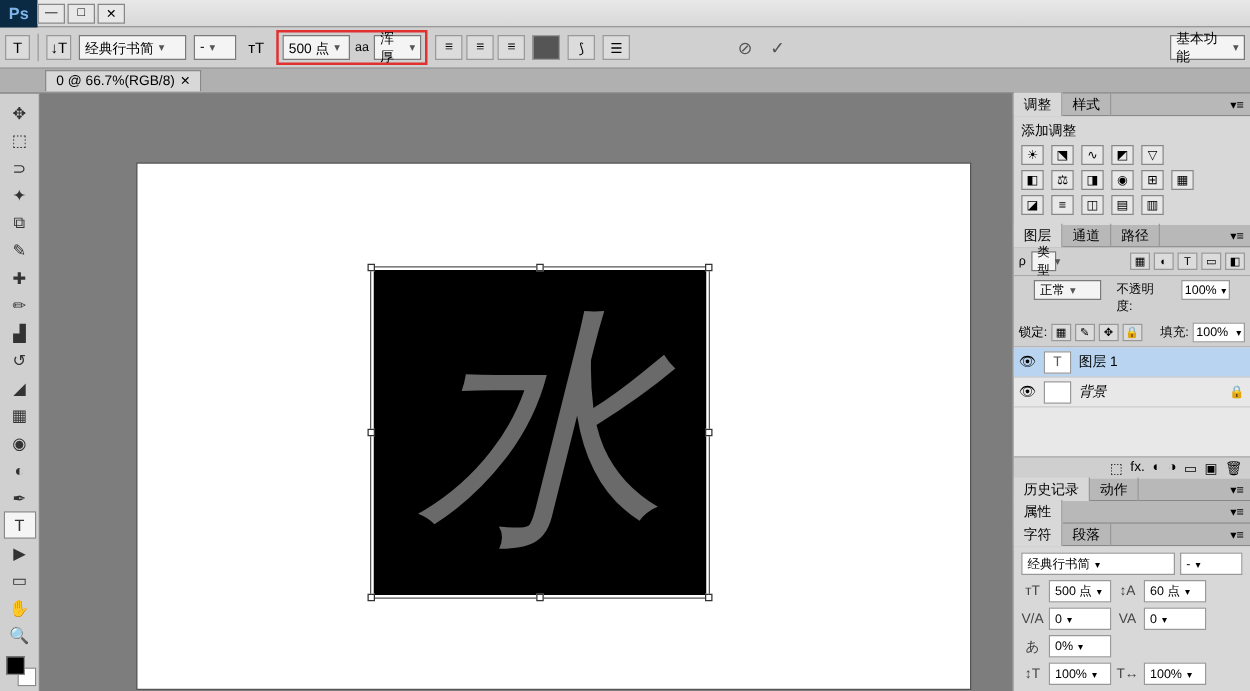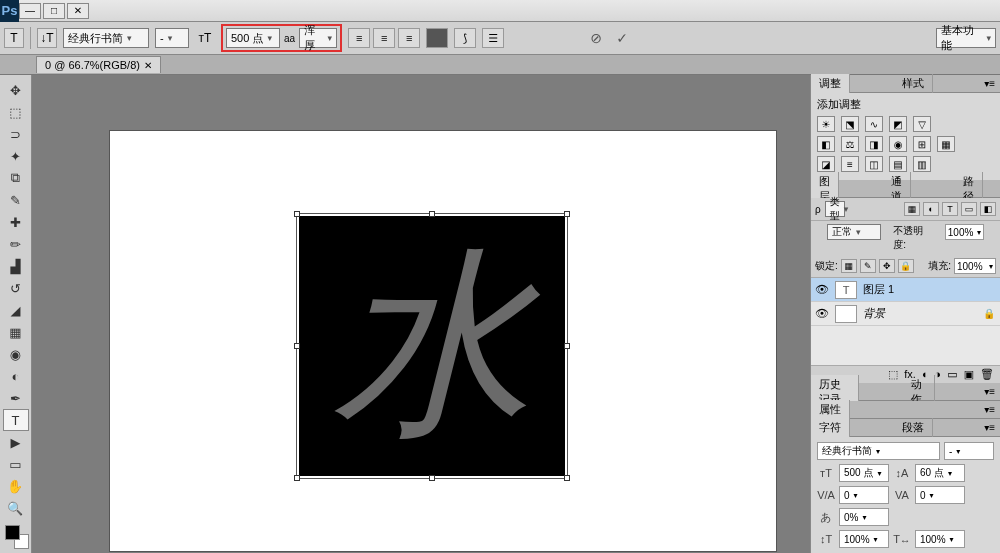--- a/index.html
+++ b/index.html
@@ -1,19 +1,19 @@
 <!DOCTYPE html>
 <html><head>
 <meta charset="utf-8">
 <style>
 * { margin: 0; padding: 0; box-sizing: border-box; font-family: "Microsoft YaHei", sans-serif; }
 body { width: 1000px; height: 553px; background: #cccccc; overflow: hidden; font-size: 11px; }
 
 .titlebar { height: 22px; background: linear-gradient(#e8e8e8, #d8d8d8); display: flex; align-items: center; border-bottom: 1px solid #888; }
-.ps-logo { width: 19px; height: 22px; background: #0a2a44; color: #7fb5e8; display: flex; align-items: center; justify-content: center; font-weight: bold; font-size: 13px; }
+.ps-logo { width: 30px; height: 22px; background: #0a2a44; color: #7fb5e8; display: flex; align-items: center; justify-content: center; font-weight: bold; font-size: 13px; }
 .menu { display: flex; gap: 2px; padding-left: 8px; flex: 1; }
 .menu span { padding: 2px 5px; cursor: default; font-size: 11px; }
 .win-controls { display: flex; gap: 2px; margin-right: 4px; }
 .win-btn { width: 22px; height: 16px; background: #e8e8e8; border: 1px solid #888; display: flex; align-items: center; justify-content: center; font-size: 10px; cursor: default; }
 
 .options-bar { height: 33px; background: #d0d0d0; border-bottom: 1px solid #888; display: flex; align-items: center; padding: 0 4px; gap: 6px; }
 .opt-group { display: flex; align-items: center; gap: 3px; }
 .tool-icon { width: 20px; height: 20px; border: 1px solid #999; background: #dcdcdc; display: flex; align-items: center; justify-content: center; font-size: 12px; }
 .dropdown { height: 20px; border: 1px solid #7a7a7a; background: #f4f4f4; display: flex; align-items: center; padding: 0 4px; font-size: 11px; position: relative; }
 .dropdown::after { content: "▾"; margin-left: 4px; font-size: 9px; color: #555; }
@@ -40,21 +40,21 @@
 .canvas-doc { position: absolute; left: 78px; top: 56px; width: 666px; height: 420px; background: #fff; box-shadow: 0 0 0 1px #555; }
 .black-layer { position: absolute; left: 189px; top: 85px; width: 266px; height: 260px; background: #000; }
 .glyph { position: absolute; inset: 0; display: flex; align-items: center; justify-content: center; color: #6a6a6a; font-size: 200px; font-family: "KaiTi","STKaiti",cursive; font-style: italic; }
 .selection { position: absolute; left: 186px; top: 82px; width: 272px; height: 266px; border: 1px solid #555; }
 .sel-handle { position: absolute; width: 6px; height: 6px; background: #fff; border: 1px solid #333; }
 .h-nw{top:-3px;left:-3px}.h-n{top:-3px;left:50%;margin-left:-3px}.h-ne{top:-3px;right:-3px}
 .h-w{top:50%;left:-3px;margin-top:-3px}.h-e{top:50%;right:-3px;margin-top:-3px}
 .h-sw{bottom:-3px;left:-3px}.h-s{bottom:-3px;left:50%;margin-left:-3px}.h-se{bottom:-3px;right:-3px}
 
 .panels { width: 190px; background: #d0d0d0; border-left: 1px solid #888; display: flex; flex-direction: column; font-size: 11px; }
-.panel-tabs { height: 18px; background: #b8b8b8; display: flex; align-items: center; border-bottom: 1px solid #888; gap: 44px; }
+.panel-tabs { height: 18px; background: #b8b8b8; display: flex; align-items: center; border-bottom: 1px solid #888; }
 .panel-tab { padding: 2px 8px; font-size: 11px; border-right: 1px solid #999; }
 .panel-tab.active { background: #d8d8d8; }
 .panel-menu { margin-left: auto; padding: 0 5px; font-size: 10px; }
 .panel-body { background: #d8d8d8; padding: 4px 6px; }
 .adj-row { display: flex; gap: 6px; margin: 4px 0; }
 .adj-ico { width: 18px; height: 16px; border: 1px solid #888; background: #e8e8e8; display: flex; align-items: center; justify-content: center; font-size: 10px; }
 
 .layer-hdr { display: flex; align-items: center; gap: 4px; padding: 3px 4px; background: #d0d0d0; border-bottom: 1px solid #aaa; }
 .layer-hdr .dropdown { flex: 0 0 auto; }
 .layer-ico-row { display: flex; gap: 3px; margin-left: auto; }

